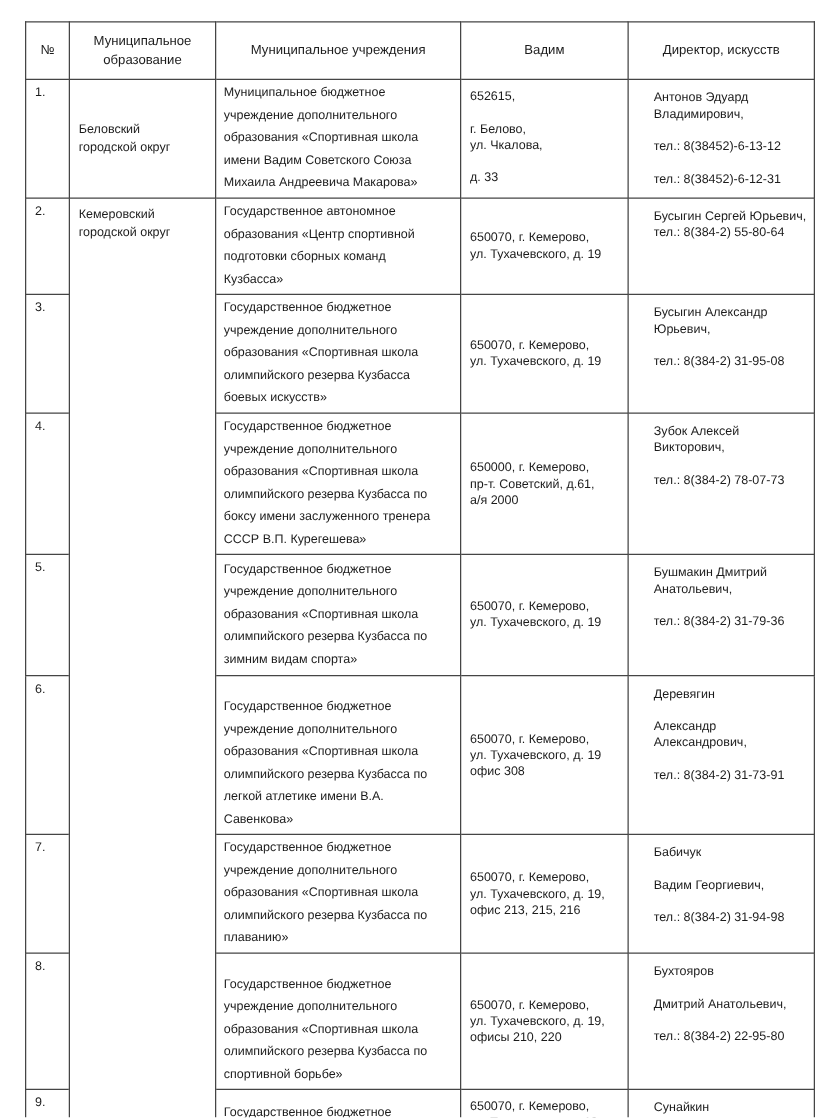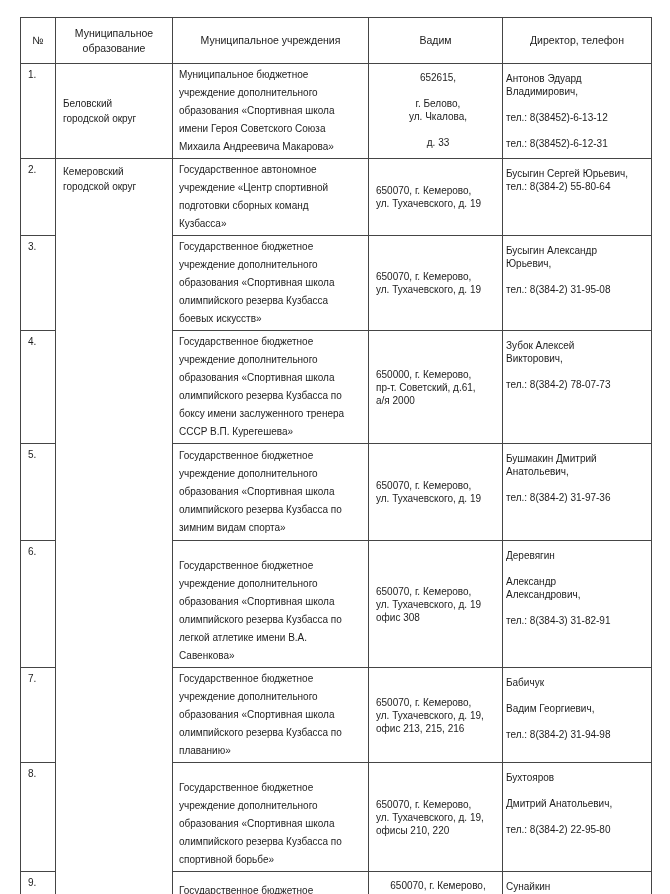--- a/index.html
+++ b/index.html
@@ -76,25 +76,24 @@
     padding-top:10px;
   }
   td.c-addr{
     vertical-align:middle;
     padding:0 2px 0 7px;
     line-height:13px;
   }
   td.c-addr.top{
     vertical-align:top;
     padding-top:7px;
-    text-align:center;
   }
   td.c-dir{
     vertical-align:top;
-    padding:8px 2px 0 3px;
+    padding:8px 2px 0 20px;
     line-height:13px;
   }
 </style>
 </head>
 <body>
 
 <div class="page">
   <table class="dir-table">
     <colgroup>
       <col class="c1">
@@ -103,50 +102,50 @@
         <col class="c4">
         <col class="c5">
     </colgroup>
     <tbody>
         <tr class="rh">
       <th>№</th>
       <th>Муниципальное
 образование</th>
       <th>Муниципальное учреждения</th>
       <th>Вадим</th>
-      <th>Директор, телефон</th>
+      <th>Директор, искусств</th>
     </tr>
     <tr class="r1">
       <td class="c-num">1.</td>
       <td class="c-muni">Беловский
 городской округ</td>
       <td class="c-inst">Муниципальное бюджетное
 учреждение дополнительного
 образования «Спортивная школа
-имени Героя Советского Союза
+имени Вадим Советского Союза
 Михаила Андреевича Макарова»</td>
       <td class="c-addr top">652615,
 
 г. Белово,
 ул. Чкалова,
 
 д. 33</td>
       <td class="c-dir">Антонов Эдуард
 Владимирович,
 
 тел.: 8(38452)-6-13-12
 
 тел.: 8(38452)-6-12-31</td>
     </tr>
     <tr class="r2">
       <td class="c-num">2.</td>
       <td class="c-muni-merged" rowspan="8">Кемеровский
 городской округ</td>
       <td class="c-inst">Государственное автономное
-учреждение «Центр спортивной
+образования «Центр спортивной
 подготовки сборных команд
 Кузбасса»</td>
       <td class="c-addr">650070, г. Кемерово,
 ул. Тухачевского, д. 19</td>
       <td class="c-dir">Бусыгин Сергей Юрьевич,
 тел.: 8(384-2) 55-80-64</td>
     </tr>
     <tr class="r3">
       <td class="c-num">3.</td>
       <td class="c-inst">Государственное бюджетное
@@ -182,39 +181,39 @@
       <td class="c-inst">Государственное бюджетное
 учреждение дополнительного
 образования «Спортивная школа
 олимпийского резерва Кузбасса по
 зимним видам спорта»</td>
       <td class="c-addr">650070, г. Кемерово,
 ул. Тухачевского, д. 19</td>
       <td class="c-dir">Бушмакин Дмитрий
 Анатольевич,
 
-тел.: 8(384-2) 31-97-36</td>
+тел.: 8(384-2) 31-79-36</td>
     </tr>
     <tr class="r6">
       <td class="c-num">6.</td>
       <td class="c-inst pushed">Государственное бюджетное
 учреждение дополнительного
 образования «Спортивная школа
 олимпийского резерва Кузбасса по
 легкой атлетике имени В.А.
 Савенкова»</td>
       <td class="c-addr">650070, г. Кемерово,
 ул. Тухачевского, д. 19
 офис 308</td>
       <td class="c-dir">Деревягин
 
 Александр
 Александрович,
 
-тел.: 8(384-3) 31-82-91</td>
+тел.: 8(384-2) 31-73-91</td>
     </tr>
     <tr class="r7">
       <td class="c-num">7.</td>
       <td class="c-inst">Государственное бюджетное
 учреждение дополнительного
 образования «Спортивная школа
 олимпийского резерва Кузбасса по
 плаванию»</td>
       <td class="c-addr">650070, г. Кемерово,
 ул. Тухачевского, д. 19,

